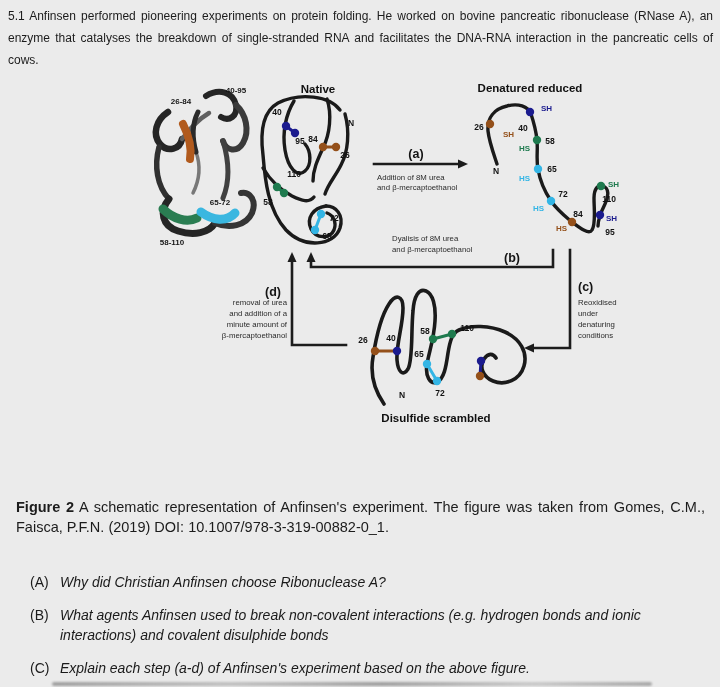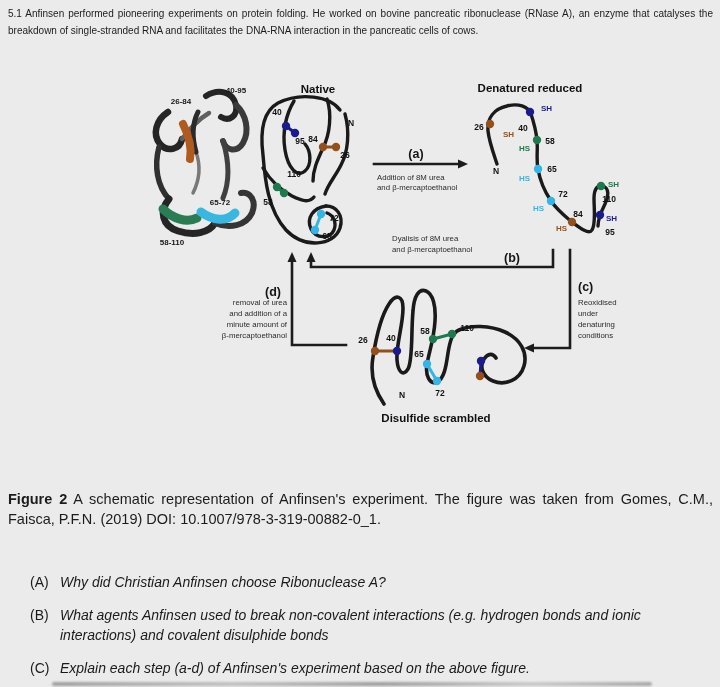--- a/index.html
+++ b/index.html
@@ -4,27 +4,27 @@
 <style>
   html,body{margin:0;padding:0;}
   body{
     width:720px;height:687px;position:relative;overflow:hidden;
     background:#ebebeb;
     font-family:"Liberation Sans", sans-serif;
     color:#1e1e1e;
   }
   .intro{
     position:absolute;top:5px;left:8px;right:7px;
-    font-size:10px;line-height:17px;text-align:justify;
+    font-size:12px;line-height:22px;text-align:justify;
     color:#1c1c1c;margin:0;
   }
   .figure-svg{position:absolute;top:0;left:0;}
   .caption{
     position:absolute;top:489px;left:8px;right:7px;
-    font-size:14.5px;line-height:20px;text-align:justify;margin:0;color:#1c1c1c;
+    font-size:14.5px;line-height:20px;text-align:justify;margin:8px;color:#1c1c1c;
   }
   .questions{position:absolute;top:572px;left:30px;right:6px;}
   .question{display:flex;margin-bottom:13px;font-size:14px;line-height:20px;color:#1a1a1a;}
   .qlabel{flex:0 0 30px;}
   .qtext{flex:1;font-style:italic;}
   .cutoff-strip{
     position:absolute;bottom:1px;left:52px;width:600px;height:4px;
     background:linear-gradient(90deg, rgba(70,70,70,.45) 0%, rgba(70,70,70,.25) 30%, rgba(70,70,70,.45) 55%, rgba(70,70,70,.2) 80%, rgba(70,70,70,.4) 100%);
     border-radius:2px;filter:blur(1px);
   }

